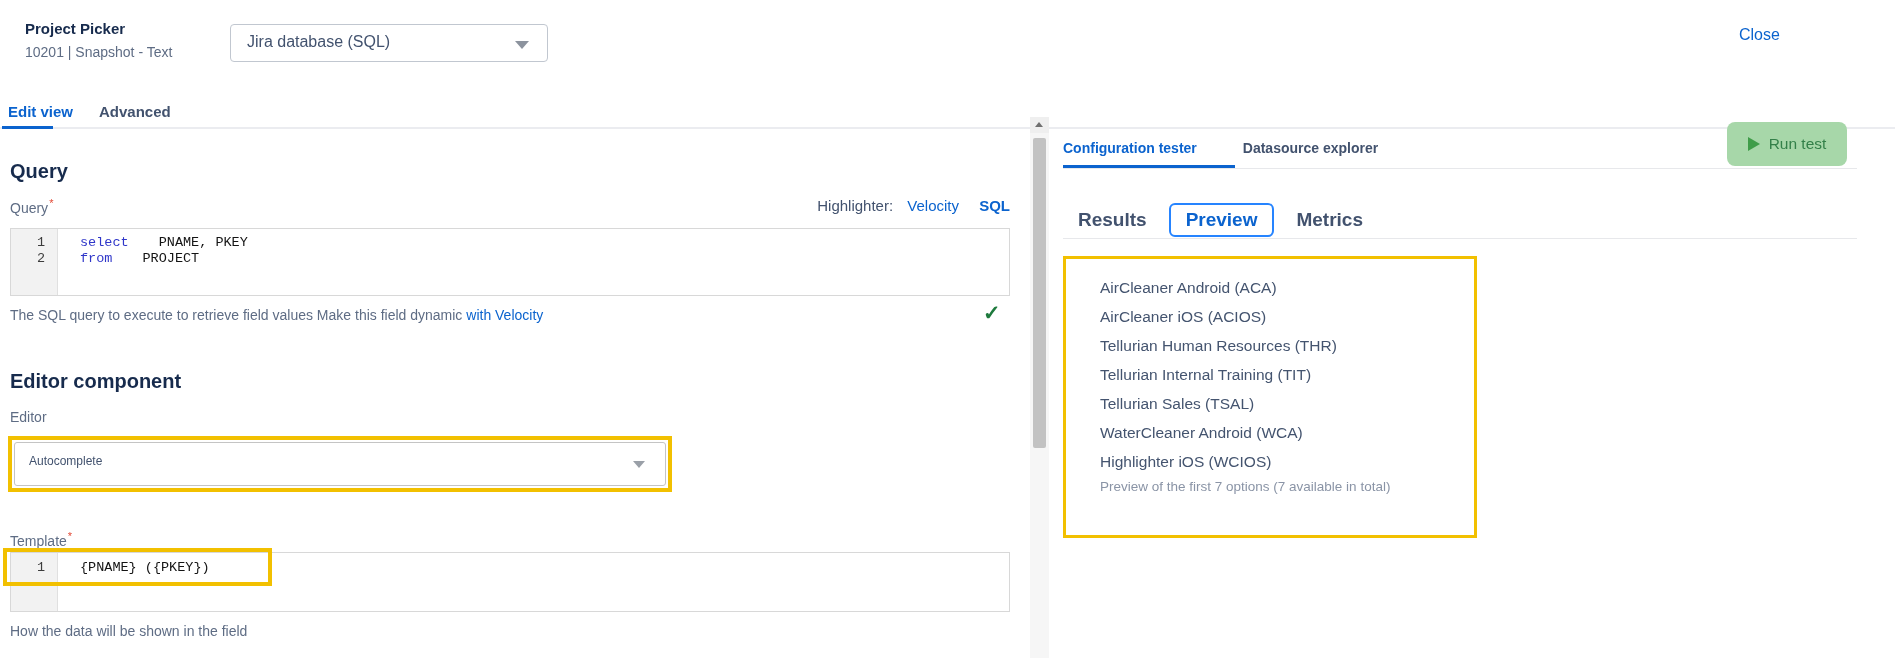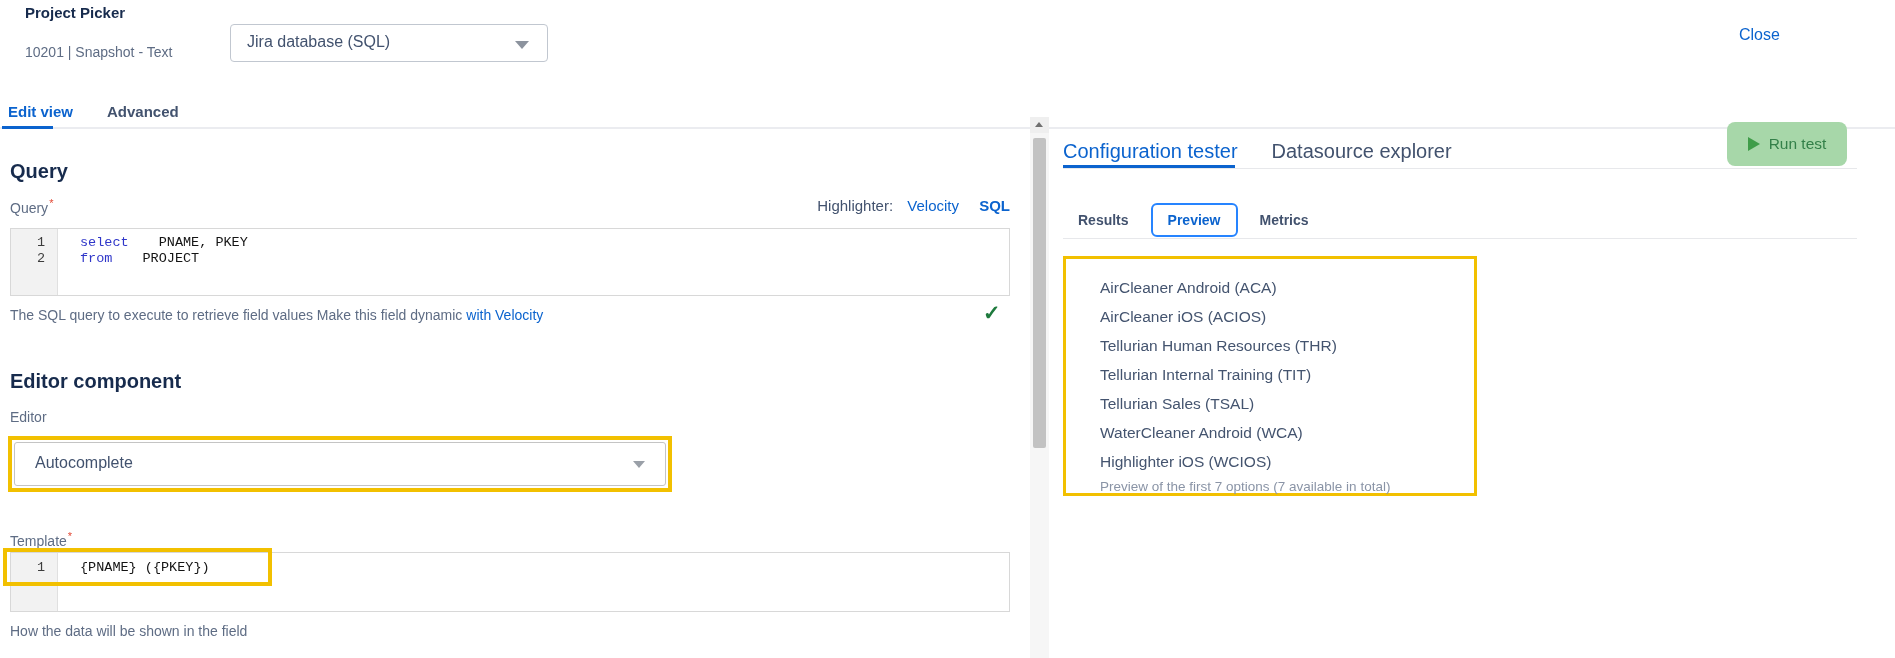--- a/index.html
+++ b/index.html
@@ -4,33 +4,33 @@
 <style>
   * { margin:0; padding:0; box-sizing:border-box; }
   html,body { background:#fff; }
   .page {
     position:relative; width:1895px; height:658px; background:#fff;
     font-family:"Liberation Sans", sans-serif; overflow:hidden; color:#172B4D;
   }
   .abs { position:absolute; }
 
   
-  .hdr-title { left:25px; top:4px; font-size:15px; font-weight:700; color:#172B4D; }
+  .hdr-title { left:25px; top:20px; font-size:15px; font-weight:700; color:#172B4D; }
   .hdr-sub   { left:25px; top:44px; font-size:14px; color:#5E6C84; }
   .ds-select {
     left:230px; top:24px; width:318px; height:38px;
     border:1px solid #C1C7D0; border-radius:4px; background:#fff; cursor:pointer;
   }
   .ds-select .val { position:absolute; left:16px; top:8px; font-size:16px; color:#42526E; }
   .caret { position:absolute; width:0; height:0; border-left:7px solid transparent; border-right:7px solid transparent; border-top:8px solid #8C939E; }
   .ds-select .caret { right:18px; top:16px; }
   .close-link { left:1739px; top:26px; font-size:16px; color:#0B63CE; cursor:pointer; }
 
   
-  .nav-tabs { left:8px; top:103px; display:flex; gap:34px; font-size:15px; font-weight:600; }
+  .nav-tabs { left:8px; top:103px; display:flex; gap:26px; font-size:15px; font-weight:600; }
   .nav-tab-active { color:#0B63CE; cursor:pointer; }
   .nav-tab { color:#42526E; cursor:pointer; }
   .nav-border { left:0; top:127px; width:1895px; height:2px; background:#EBECF0; }
   .nav-underline { left:2px; top:126px; width:51px; height:3px; background:#0B63CE; }
 
   
   .sec-heading { font-size:20px; font-weight:700; color:#172B4D; }
   .field-label { font-size:14px; color:#5E6C84; }
   .req { color:#E34935; font-size:11px; vertical-align:super; margin-left:1px; }
   .hl-row { width:1000px; text-align:right; font-size:15px; color:#42526E; }
@@ -52,61 +52,61 @@
 
   .help-text { font-size:14px; color:#5E6C84; }
   .help-link { color:#0B63CE; cursor:pointer; }
   .valid-check { left:983px; top:301px; font-size:21px; font-weight:700; color:#1E7A3D; }
 
   .ec-wrap {
     left:8px; top:436px; width:664px; height:56px;
     border:4px solid #F2C000; padding:2px; background:#fff;
   }
   .ec-select { position:relative; width:100%; height:44px; border:1px solid #C4C4C4; border-radius:3px; background:#fff; cursor:pointer; }
-  .ec-select .val { position:absolute; left:20px; top:11px; font-size:16px; color:#42526E; }
+  .ec-select .val { position:absolute; left:14px; top:11px; font-size:12px; color:#42526E; }
   .ec-select .caret { right:20px; top:18px; border-left-width:6px; border-right-width:6px; border-top-width:7px; border-top-color:#9AA0A8; }
 
   .tpl-editor { left:10px; top:552px; height:60px; }
   .tpl-editor .code-row { height:30px; line-height:30px; }
   .tpl-editor .code { margin-left:22px; }
   .tpl-highlight {
     left:3px; top:548px; width:269px; height:38px;
     border:4px solid #F2C000; background:transparent; pointer-events:none; z-index:5;
   }
 
   
   .sb-track { left:1030px; top:117px; width:19px; height:541px; background:#F6F6F6; }
   .sb-btn { left:1030px; top:117px; width:19px; height:16px; background:#EFEFEF; cursor:pointer; }
   .sb-btn .tri { position:absolute; left:5px; top:5px; width:0; height:0; border-left:4px solid transparent; border-right:4px solid transparent; border-bottom:5px solid #707070; }
   .sb-thumb { left:1033px; top:138px; width:13px; height:310px; background:#C2C2C2; border-radius:2px; cursor:grab; }
 
   
-  .rt-tabs { left:1063px; top:140px; display:flex; gap:34px; font-size:20px; font-weight:400; }
+  .rt-tabs { left:1063px; top:140px; display:flex; gap:46px; font-size:14px; font-weight:700; }
   .rt-tab-active { color:#0B63CE; cursor:pointer; }
   .rt-tab { color:#42526E; cursor:pointer; }
   .rt-grayline { left:1063px; top:168px; width:794px; height:1px; background:#E7E8EB; }
   .rt-underline { left:1063px; top:165px; width:172px; height:3px; background:#0B63CE; }
 
   .run-btn {
     left:1727px; top:122px; width:120px; height:44px; background:#A7D7A9; border-radius:8px;
     display:flex; align-items:center; justify-content:center; gap:9px; cursor:pointer;
   }
   .run-btn .play { width:0; height:0; border-top:7px solid transparent; border-bottom:7px solid transparent; border-left:12px solid #3F9D49; }
   .run-btn .lbl { font-size:15.5px; color:#338049; }
 
-  .subtabs { left:1078px; top:202px; height:36px; display:flex; align-items:center; gap:22px; font-size:14px; font-weight:600; }
+  .subtabs { left:1078px; top:202px; height:36px; display:flex; align-items:center; gap:22px; font-size:19px; font-weight:600; }
   .subtab { color:#42526E; cursor:pointer; }
   .subtab-pill {
     height:34px; padding:0 15px; border:2px solid #2684FF; border-radius:6px; background:#fff;
     display:flex; align-items:center; color:#0B63CE; cursor:pointer;
   }
   .subtab-line { left:1063px; top:238px; width:794px; height:1px; background:#E7E8EB; }
 
   .preview-box {
-    left:1063px; top:256px; width:414px; height:240px;
+    left:1063px; top:256px; width:414px; height:282px;
     border:3px solid #F2C000; background:#fff; padding:14px 10px 0 34px;
   }
   .pv-item { height:29px; line-height:29px; font-size:15.5px; color:#44546F; }
   .pv-footer { margin-top:3px; font-size:13.5px; color:#8A94A6; }
 </style>
 </head>
 <body>
 
 <div class="page">
 

